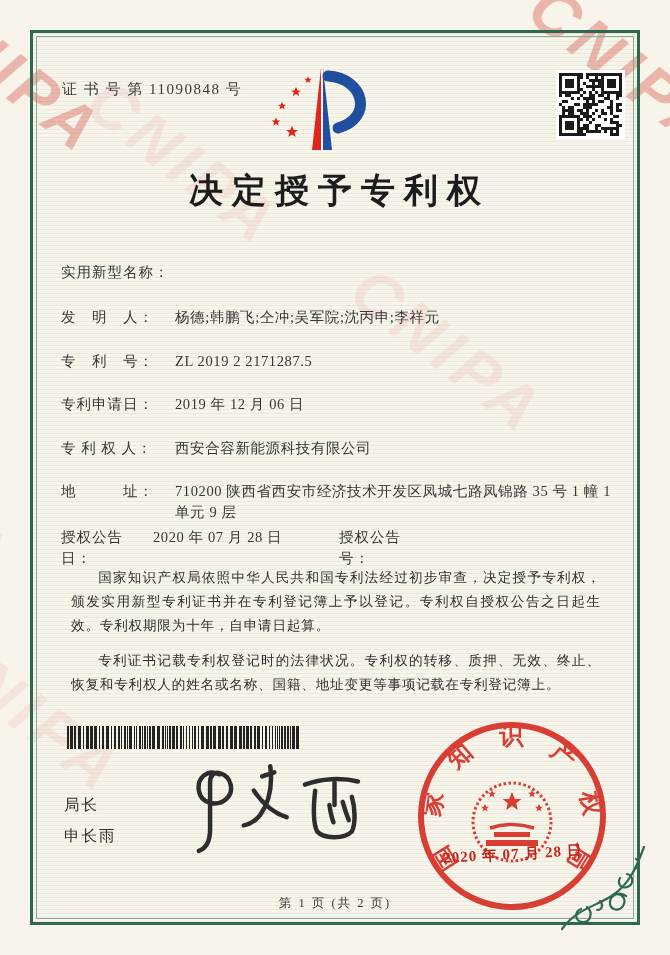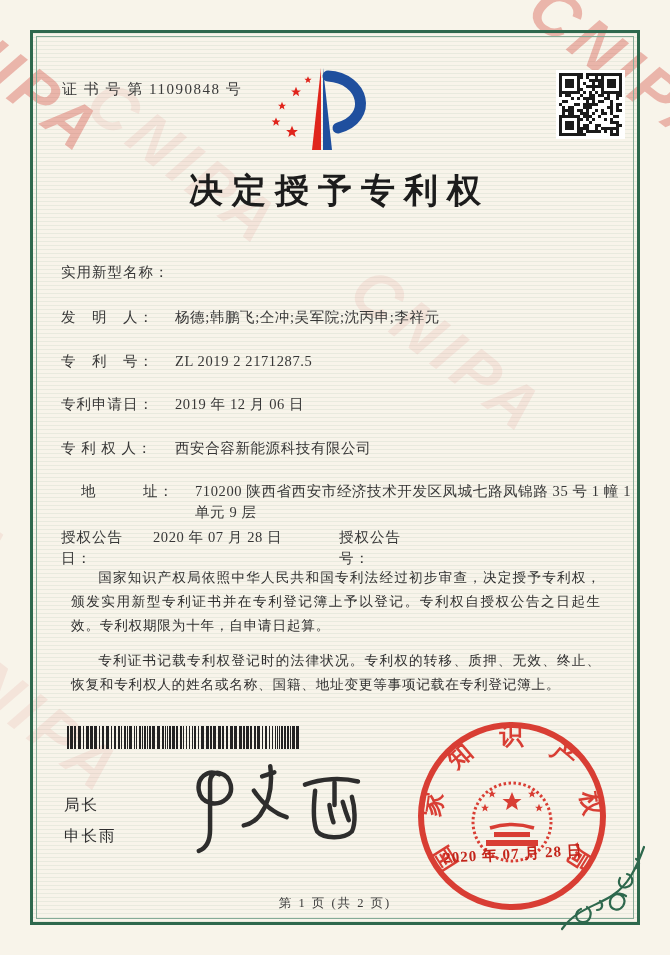--- a/index.html
+++ b/index.html
@@ -547,21 +547,21 @@
     <span class="val">ZL 2019 2 2171287.5</span>
   </div>
   <div class="frow" style="top:394px;">
     <span class="lbl">专利申请日：</span>
     <span class="val">2019 年 12 月 06 日</span>
   </div>
   <div class="frow" style="top:438px;">
     <span class="lbl">专 利 权 人：</span>
     <span class="val">西安合容新能源科技有限公司</span>
   </div>
-  <div class="frow" style="top:481px;margin-left:20px;">
+  <div class="frow" style="top:481px;">
     <span class="lbl">地　　　址：</span>
     <span class="val" style="max-width:438px;">710200 陕西省西安市经济技术开发区凤城七路凤锦路 35 号 1 幢 1 单元 9 层</span>
   </div>
   <div class="frow split" style="top:527px;">
     <span class="pair first">
       <span class="lbl">授权公告日：</span>
       <span class="val">2020 年 07 月 28 日</span>
     </span>
     <span class="pair">
       <span class="lbl">授权公告号：</span>

